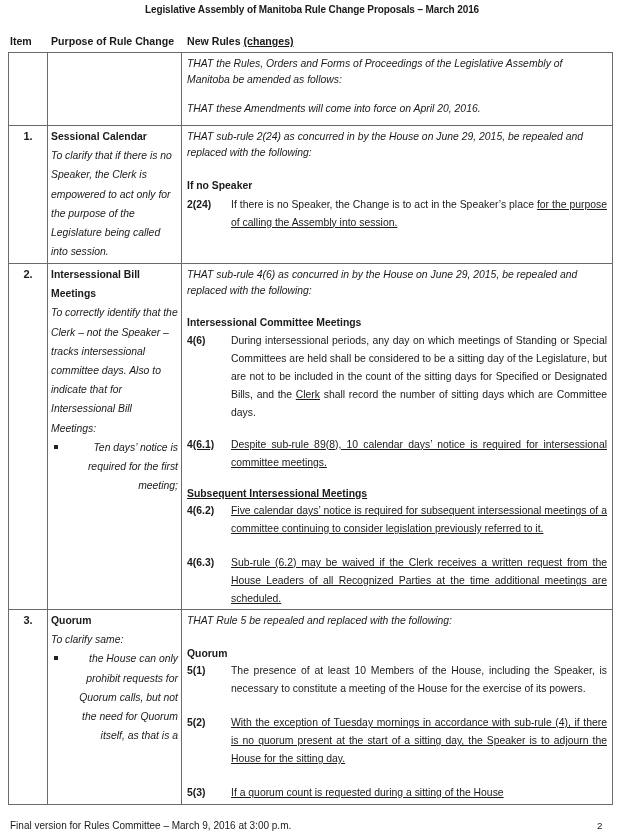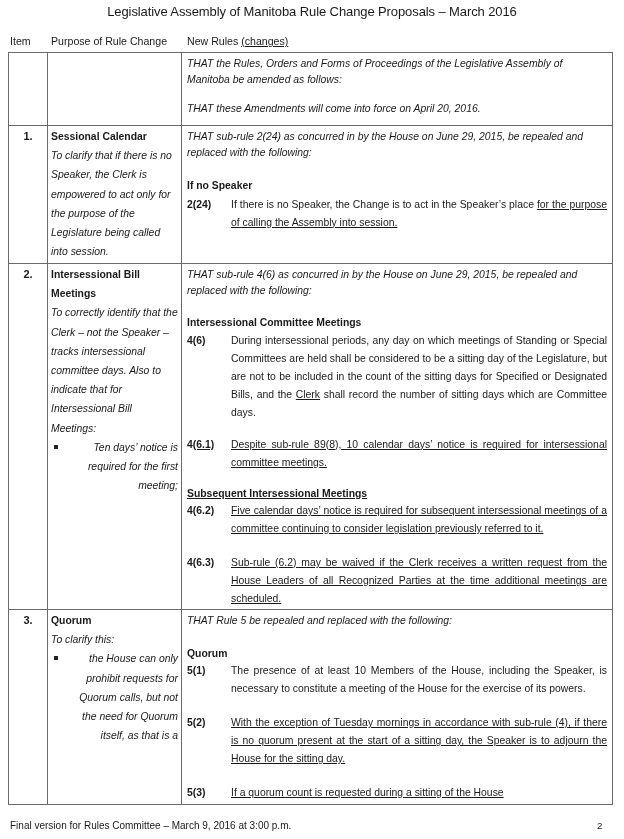--- a/index.html
+++ b/index.html
@@ -1,20 +1,20 @@
 <!DOCTYPE html>
 <html><head>
 <meta charset="utf-8">
 <style>
   html, body { margin:0; padding:0; background:#ffffff; }
   body { width:624px; height:839px; position:relative; overflow:hidden;
          font-family:"Liberation Sans", sans-serif; color:#1a1a1a; font-size:10.4px; }
   .title { position:absolute; top:4px; left:0; width:624px; text-align:center;
-           font-weight:normal; font-size:13px; letter-spacing:-0.1px; }
-  .colhead { position:absolute; top:35px; font-weight:normal; font-size:10.6px; }
+           font-weight:bold; font-size:10px; letter-spacing:-0.1px; }
+  .colhead { position:absolute; top:35px; font-weight:bold; font-size:10.6px; }
   .colhead u { text-decoration:underline; }
   .table { position:absolute; left:8px; top:52px; width:605px; height:753px;
            border:1.5px solid #6a6a6a; box-sizing:border-box; }
   .vline { position:absolute; top:52px; height:753px; width:0; border-left:1.5px solid #6a6a6a; }
   .hline { position:absolute; left:8px; width:605px; height:0; border-top:1.5px solid #6a6a6a; }
   .cell { position:absolute; }
   .num { font-weight:bold; font-size:11px; text-align:center; width:38px; left:9px; }
   .purpose { left:51px; width:127px; line-height:19.2px; }
   .purpose .ph { font-weight:bold; font-style:normal; }
   .purpose .it { font-style:italic; }
@@ -91,21 +91,21 @@
   </div>
   <div class="rule ul" style="margin-top:16px;">
     <span class="rn">4(6.3)</span>
     <span>Sub-rule (6.2) may be waived if the Clerk receives a written request from the House Leaders of all Recognized Parties at the time additional meetings are scheduled.</span>
   </div>
 </div>
 
 <div class="cell num" style="top:614px;">3.</div>
 <div class="cell purpose" style="top:611px;">
   <div class="ph">Quorum</div>
-  <div class="it">To clarify this:</div>
+  <div class="it">To clarify same:</div>
   <ul>
     <li><span class="bul"></span><span>the House can only prohibit requests for Quorum calls, but not the need for Quorum itself, as that is a</span></li>
   </ul>
 </div>
 <div class="cell rules" style="top:613px;">
   <div class="intro">THAT Rule 5 be repealed and replaced with the following:</div>
   <div class="subhead" style="margin-top:17px;">Quorum</div>
   <div class="rule" style="margin-top:1px;">
     <span class="rn">5(1)</span>
     <span>The presence of at least 10 Members of the House, including the Speaker, is necessary to constitute a meeting of the House for the exercise of its powers.</span>

